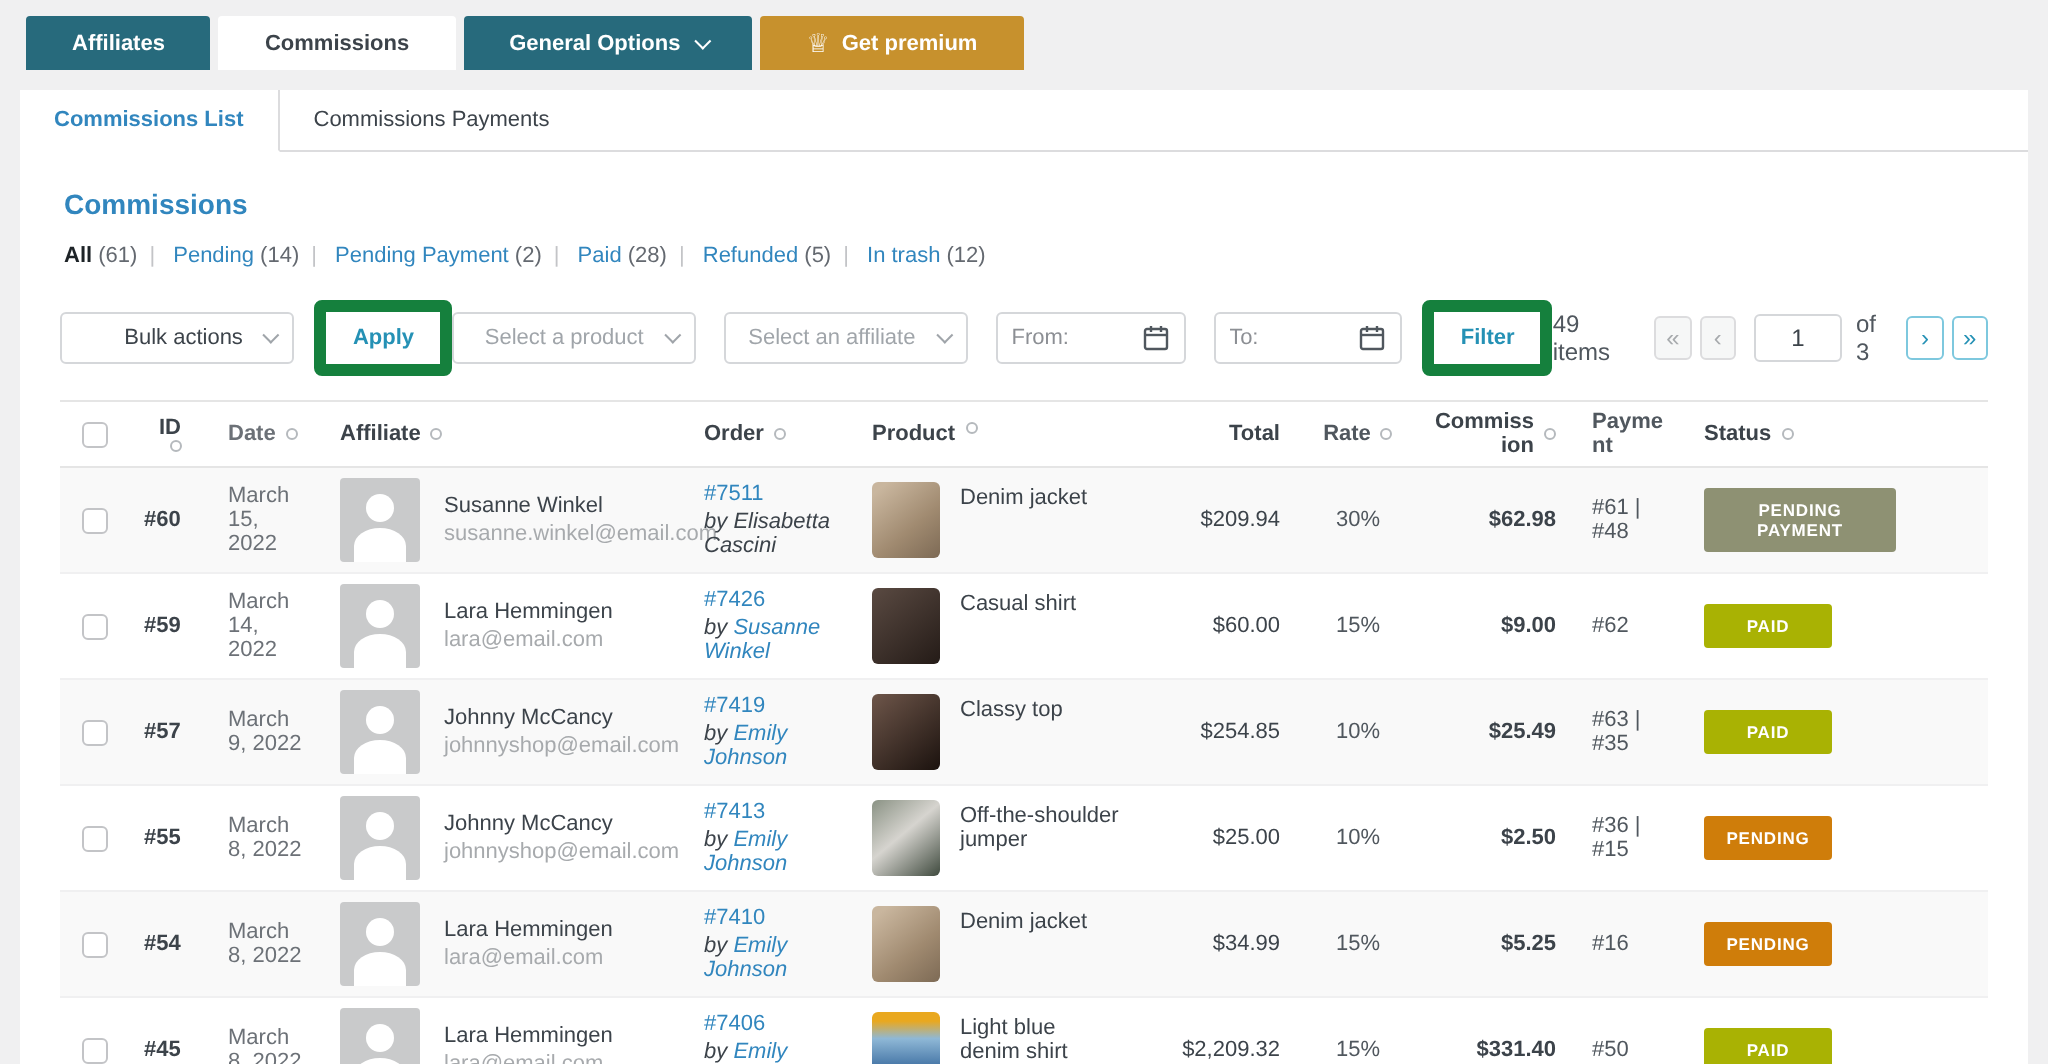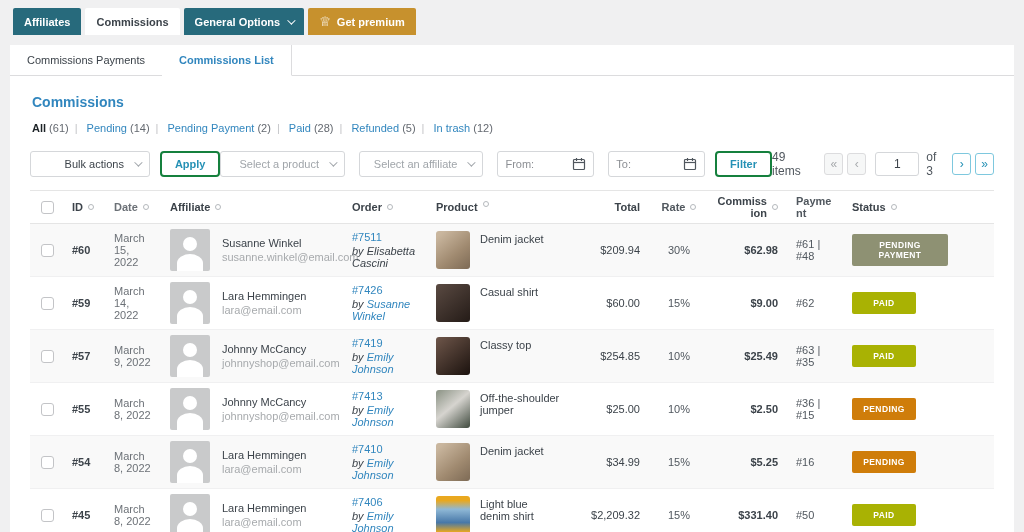--- a/index.html
+++ b/index.html
@@ -5,21 +5,21 @@
   * { margin:0; padding:0; box-sizing:border-box; }
   html,body { width:1024px; height:532px; overflow:hidden; }
   body {
     background:#f0f0f1;
     font-family:"Liberation Sans","DejaVu Sans",sans-serif;
     font-size:12px; color:#3c434a;
   }
   
   .top-nav { display:flex; align-items:flex-end; padding:8px 0 0 13px; height:35px; }
   .nav-tab {
-    height:27px; display:flex; align-items:center; padding:0 11px;
+    height:27px; display:flex; align-items:center; padding:0 23px;
     font-size:11px; font-weight:700; color:#fff; background:var(--teal);
     margin-right:4px; cursor:pointer; border-radius:2px 2px 0 0;
   }
   .nav-tab.active { background:#fff; color:#3c434a; }
   .nav-tab .chev { width:6px; height:6px; border-right:1.5px solid #fff; border-bottom:1.5px solid #fff; transform:rotate(45deg) translateY(-2px); display:inline-block; margin-left:7px; }
   .nav-tab.premium { background:var(--gold); }
   .crown { font-size:13px; margin-right:6px; line-height:1; }
   
   .card { background:#fff; margin:10px 10px 0 10px; min-height:500px; }
   .subtabs { display:flex; border-bottom:1px solid #dcdcde; height:31px; align-items:stretch; }
@@ -35,22 +35,22 @@
   .sf-count { color:#646970; }
   .sf-sep { color:#c3c4c7; margin:0 6px; }
   
   .toolbar { display:flex; align-items:center; margin-bottom:12px; }
   .ctrl { height:26px; background:#fff; border:1px solid #d5d7da; border-radius:3px; display:flex; align-items:center; font-size:11px; }
   .select { padding:0 9px; justify-content:flex-end; cursor:pointer; color:#3c434a; }
   .select.placeholder { color:#a0a5aa; }
   .select .chev { width:6px; height:6px; border-right:1.5px solid #a0a5aa; border-bottom:1.5px solid #a0a5aa; transform:rotate(45deg) translateY(-2px); margin-left:10px; }
   .w-bulk { width:130px; } .w-prod { width:135px; } .w-aff { width:135px; margin-left:14px; }
   .btn-outline {
-    height:26px; padding:0 13px; margin-left:10px; background:#fff; cursor:pointer;
-    border:2px solid #15803d; border-radius:4px; color:#2591b5; font-size:11px; font-weight:600;
+    height:38px; padding:0 13px; margin-left:10px; background:#fff; cursor:pointer;
+    border:6px solid #15803d; border-radius:4px; color:#2591b5; font-size:11px; font-weight:600;
     display:flex; align-items:center;
   }
   .date-box { width:105px; margin-left:14px; padding:0 7px; justify-content:space-between; }
   .date-box input { border:none; outline:none; width:62px; font-size:11px; color:#3c434a; font-family:inherit; }
   .date-box input::placeholder { color:#8c8f94; }
   .toolbar-right { margin-left:auto; display:flex; align-items:center; }
   .items-count { color:#50575e; font-size:12px; margin-right:10px; }
   .pg-btn { width:22px; height:22px; border-radius:3px; display:flex; align-items:center; justify-content:center; font-size:12px; margin-left:4px; cursor:pointer; }
   .pg-btn.disabled { background:#f6f7f7; border:1px solid #dcdcde; color:#a7aaad; cursor:default; }
   .pg-btn.enabled { background:#fff; border:1.5px solid #7ec8de; color:#2591b5; }
@@ -60,21 +60,21 @@
   .table { border-top:1px solid #e5e5e5; }
   .thead { display:flex; align-items:center; min-height:31px; border-bottom:1px solid #e5e5e5; background:#fff; }
   .th { font-size:11px; font-weight:600; color:#3c434a; padding:4px 8px; display:flex; align-items:center; }
   .th-label { overflow-wrap:anywhere; }
   .sort-icon { width:6px; height:6px; border:1px solid #b5b9bd; border-radius:50%; margin-left:5px; flex:none; }
   .trow { display:flex; align-items:center; min-height:45px; border-bottom:1px solid #f0f0f1; background:#fff; }
   .trow.alt { background:#f9f9f9; }
   .td { padding:5px 8px; font-size:11px; color:#3c434a; }
   .c-check { width:34px; display:flex; justify-content:center; }
   .checkbox { width:13px; height:13px; border:1px solid #c3c4c7; border-radius:3px; background:#fff; display:inline-block; cursor:pointer; }
-  .c-id { width:42px; font-weight:700; }
+  .c-id { width:42px; font-weight:700;flex-direction:column; }
   .c-date { width:56px; color:#6c7177; }
   .c-affiliate { width:182px; display:flex; align-items:center; }
   .avatar { width:40px; height:42px; background:#c9cacb; border-radius:2px; position:relative; overflow:hidden; flex:none; margin-right:12px; }
   .avatar::before { content:""; position:absolute; width:14px; height:14px; border-radius:50%; background:#fff; left:13px; top:8px; }
   .avatar::after { content:""; position:absolute; width:26px; height:18px; border-radius:50% 50% 0 0; background:#fff; left:7px; top:25px; }
   .aff-name { color:#3c434a; margin-bottom:2px; }
   .aff-email { color:#a7aaad; }
   .c-order { width:84px; }
   .order-no { color:var(--blue); cursor:pointer; }
   .order-by { margin-top:2px; color:#3c434a;font-style:italic; }
@@ -104,22 +104,22 @@
     <span class="chev"></span>
   </div>
   <div class="nav-tab premium">
     <span class="crown">♕</span>
     <span>Get premium</span>
   </div>
 </div>
 
 <div class="card">
   <div class="subtabs">
+    <div class="subtab active">Commissions List</div>
     <div class="subtab">Commissions Payments</div>
-    <div class="subtab active">Commissions List</div>
   </div>
 
   <div class="content">
     <div class="page-title">Commissions</div>
 
     <div class="status-filters">
       <span class="sf-item"><a class="sf-label current">All</a><span class="sf-count"> (61)</span><span class="sf-sep">|</span></span>
     
       <span class="sf-item"><a class="sf-label">Pending</a><span class="sf-count"> (14)</span><span class="sf-sep">|</span></span>
     

